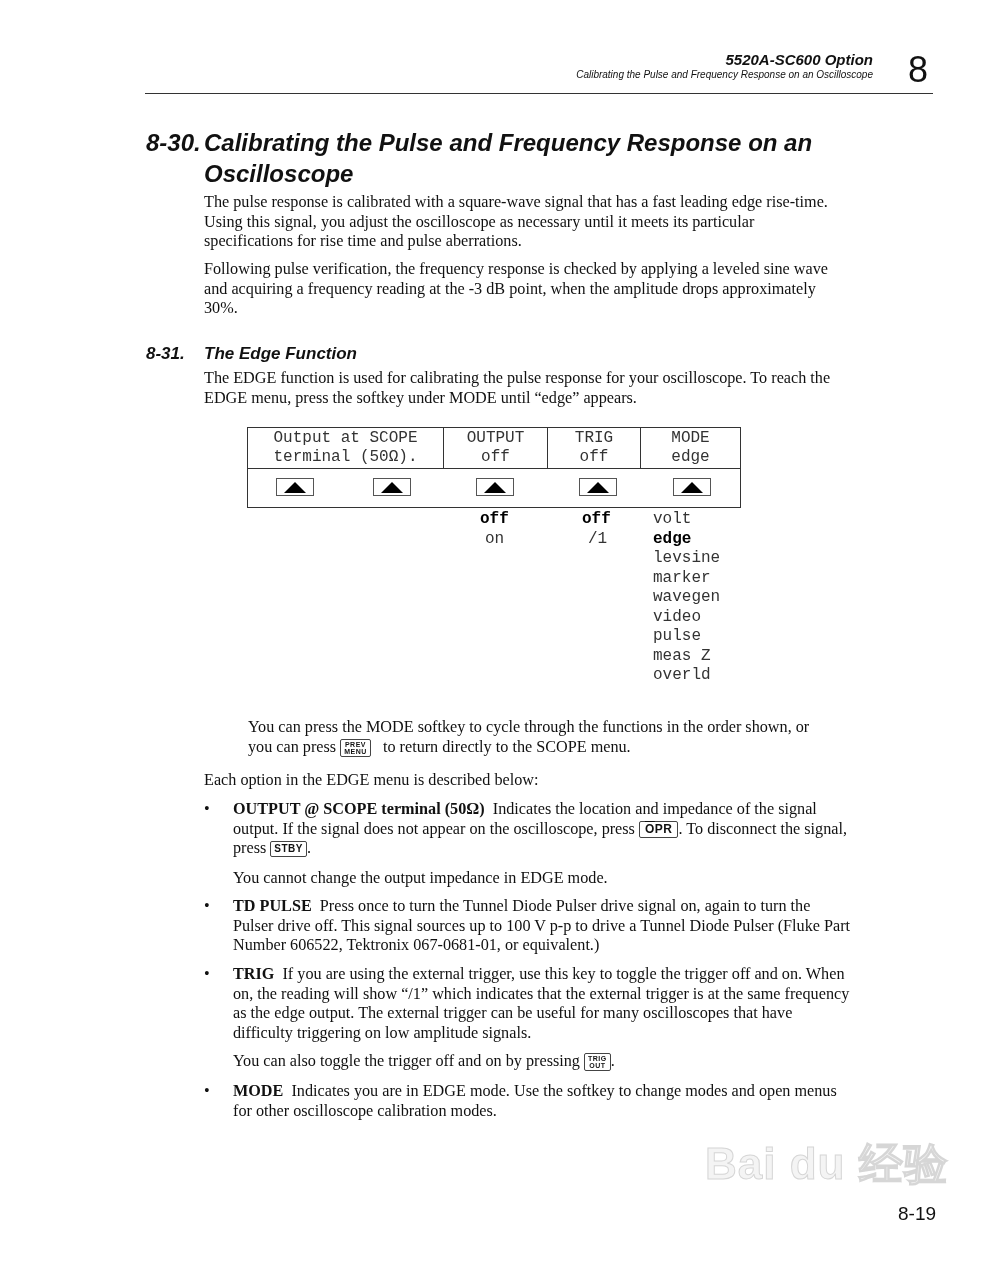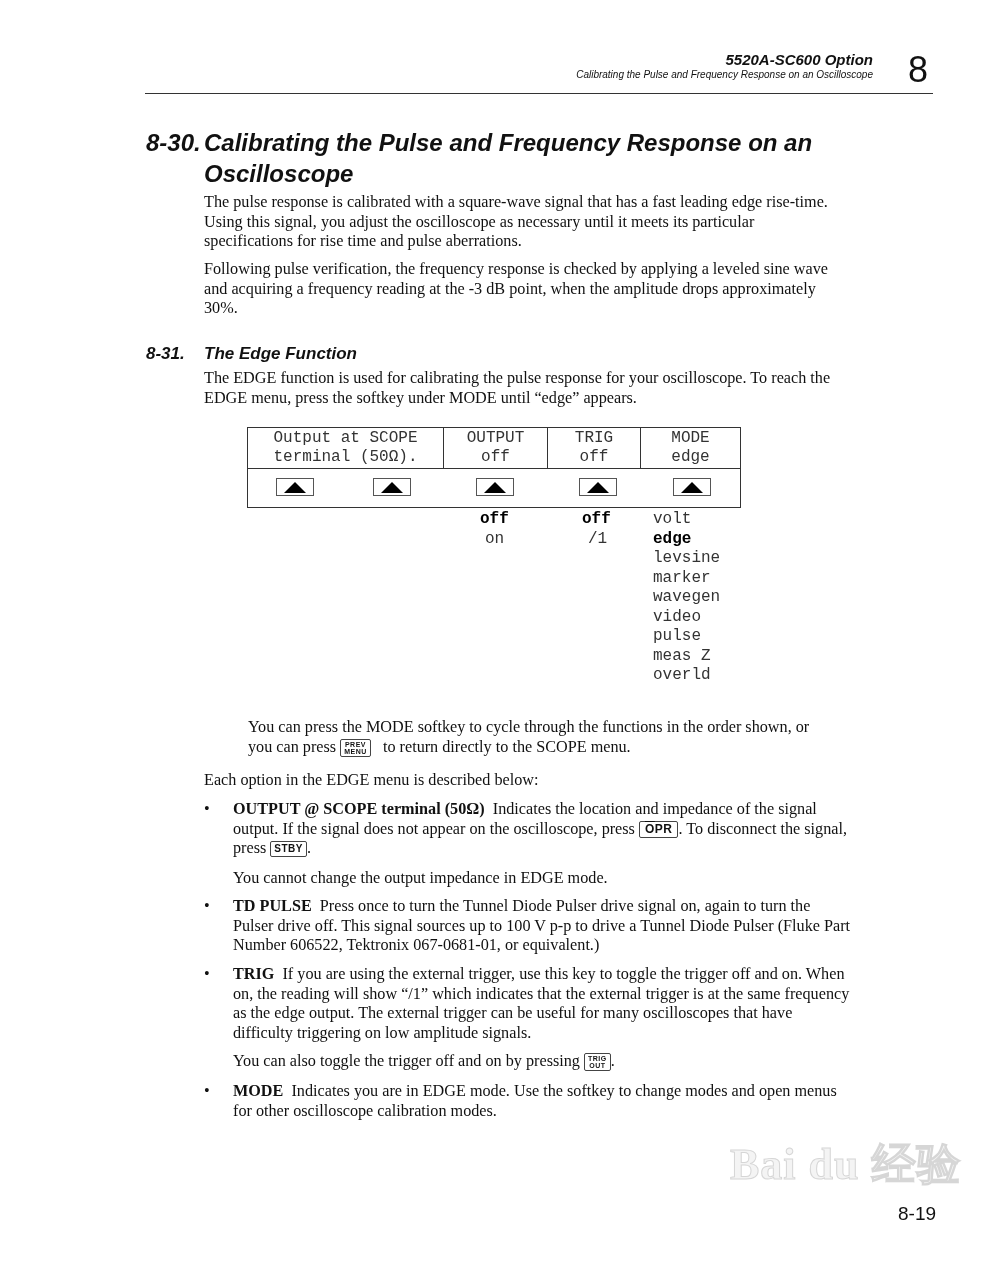--- a/index.html
+++ b/index.html
@@ -34,21 +34,21 @@
   .opt-col { position:absolute; top:510px; font-size:16px; line-height:19.5px; color:#333; }
   .opt-col .b { font-weight:bold; color:#000; }
 
   .bullet { position:absolute; left:204px; font-size:16.2px; line-height:19.5px; }
   .bullet-text { position:absolute; left:233px; width:620px; font-size:16.2px; line-height:19.5px; }
   .kw { font-weight:bold; }
 
   .keycap { display:inline-block; border:1px solid #444; border-radius:2px; font-family:"Liberation Sans", sans-serif; font-weight:bold; font-size:7px; line-height:7px; padding:1px 3px; vertical-align:middle; text-align:center; letter-spacing:0.5px; }
   .keycap.wide { font-size:12px; line-height:13px; padding:1px 5px; }
 
-  .watermark { position:absolute; left:705px; top:1135px; color:#e4e4e4; font-family:Liberation Serif, serif; font-weight:bold;margin-left:25px; }
+  .watermark { position:absolute; left:705px; top:1135px; color:#e4e4e4; font-family:Liberation Sans, sans-serif; font-weight:bold; }
   .wm-main { font-size:44px; letter-spacing:1px; -webkit-text-stroke:1px #d6d6d6; color:#f4f4f4; }
   .wm-sub { font-size:26px; margin-top:-4px; -webkit-text-stroke:1px #d6d6d6; color:#f4f4f4; }
   .pagenum { position:absolute; left:898px; top:1203px; font-size:19px; }
 </style>
 </head>
 <body>
 
 <div class="hdr-title sans">5520A-SC600 Option</div>
 <div class="hdr-sub sans">Calibrating the Pulse and Frequency Response on an Oscilloscope</div>
 <div class="hdr-chapter sans">8</div>

